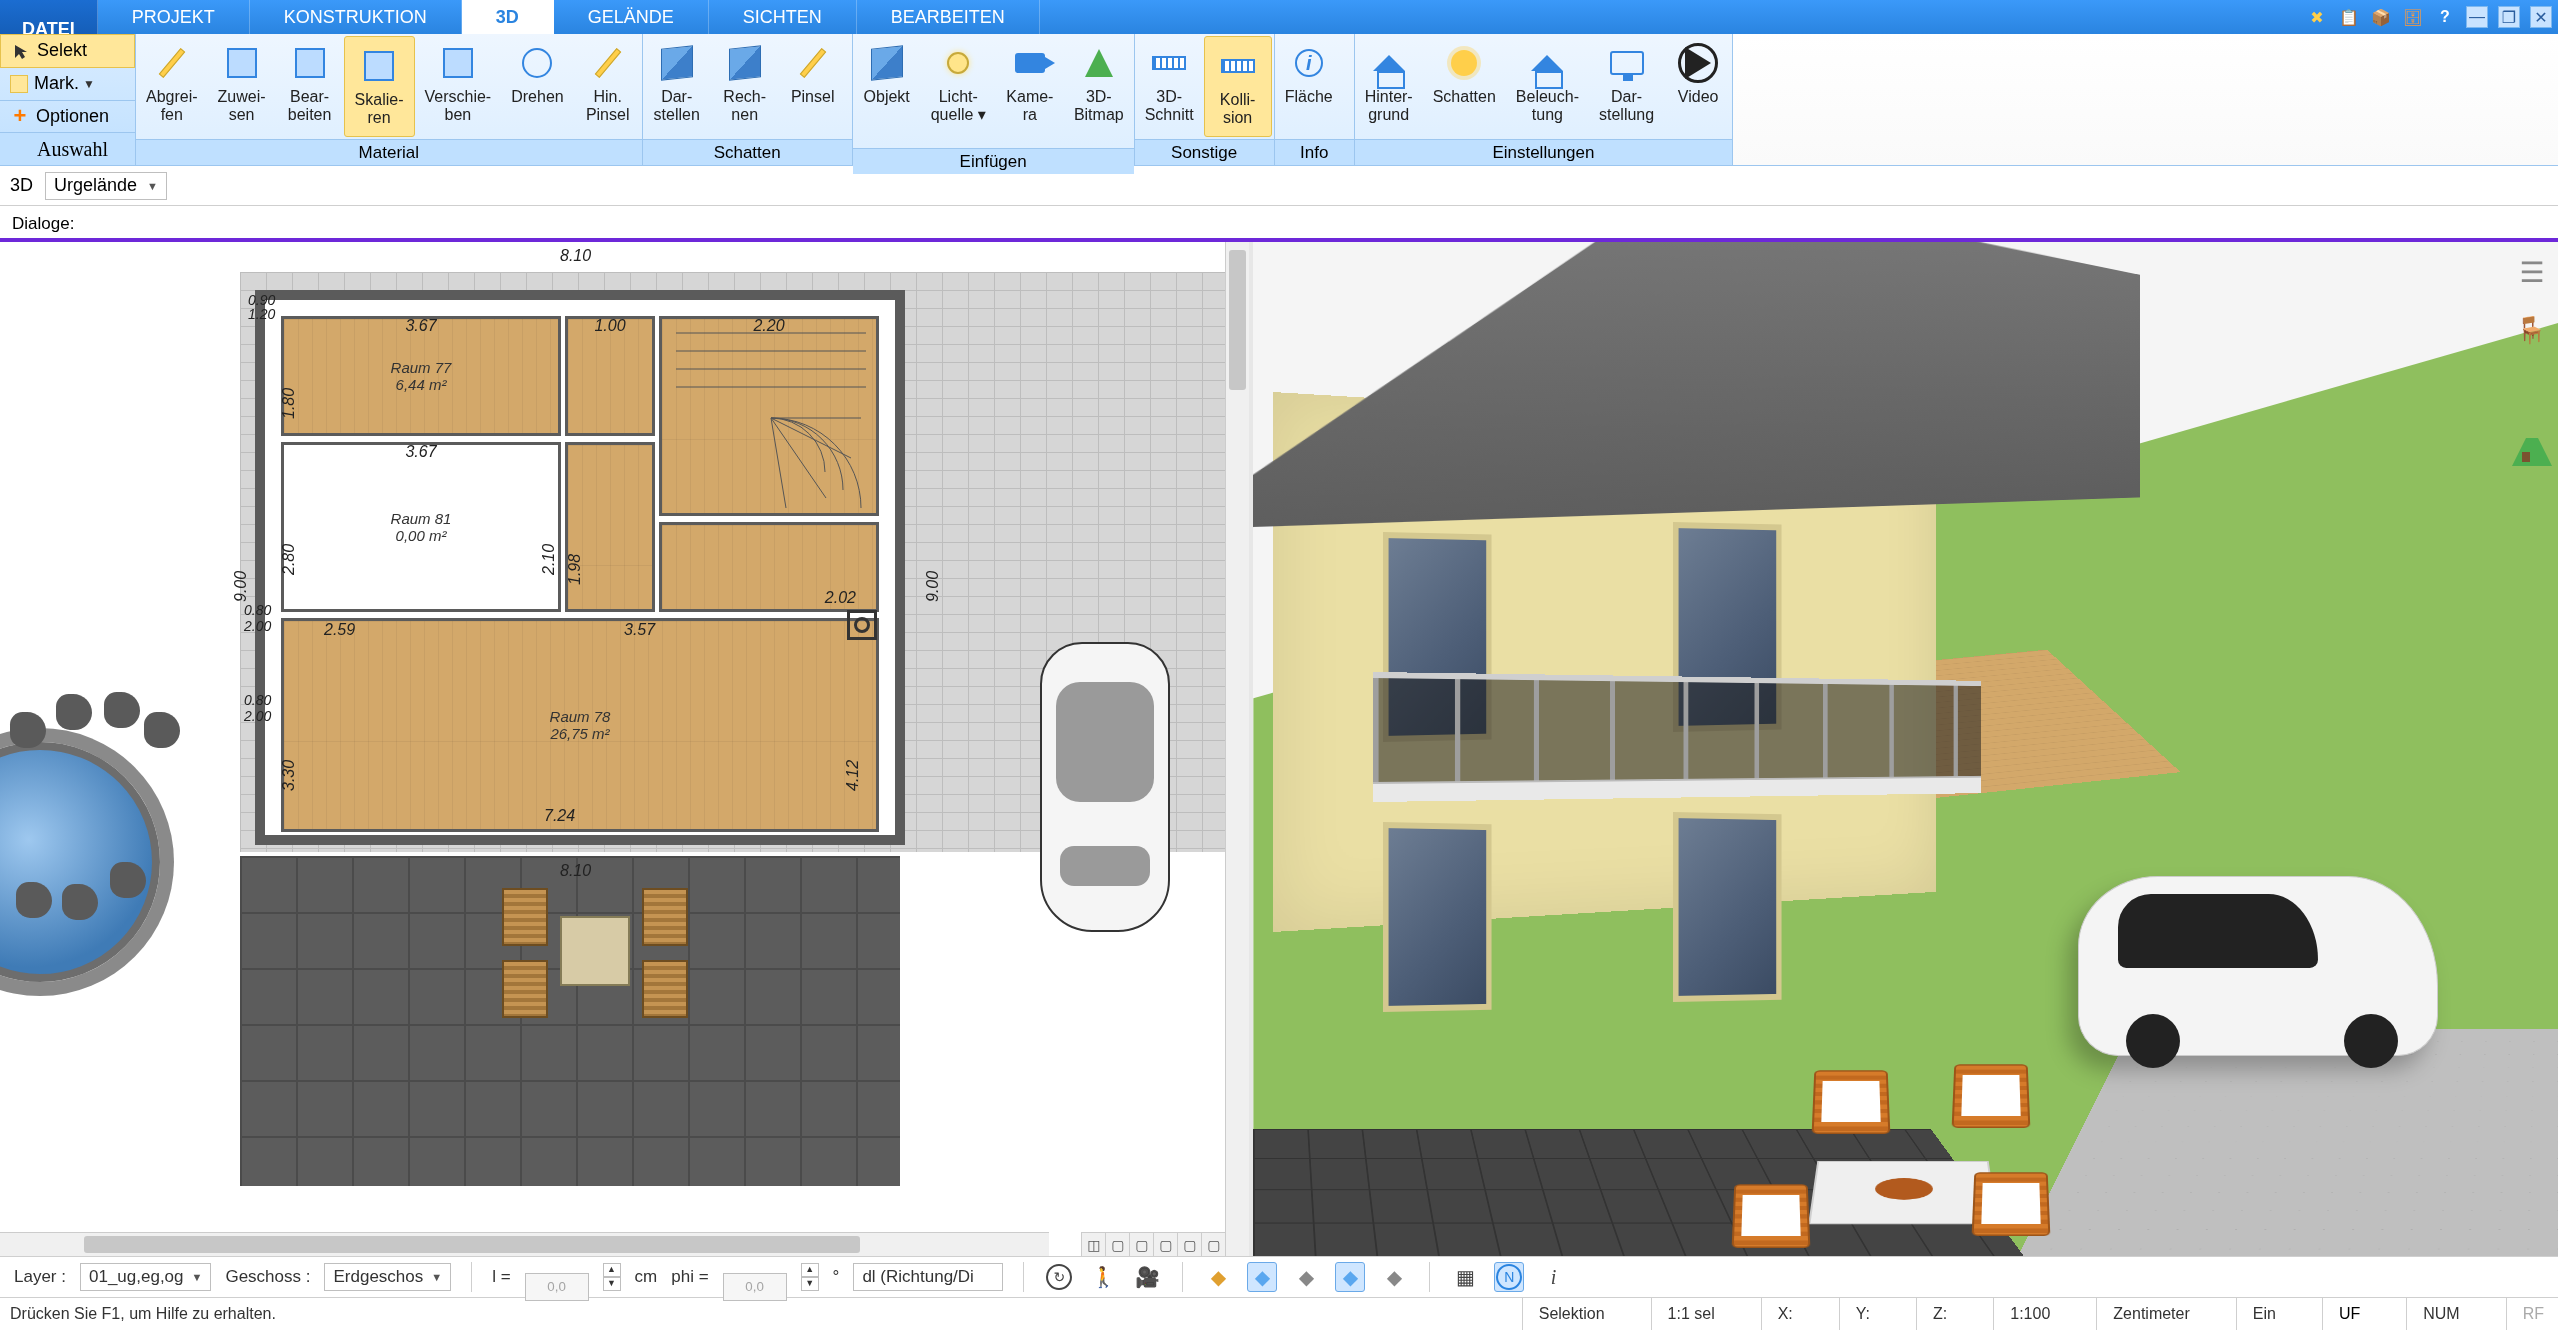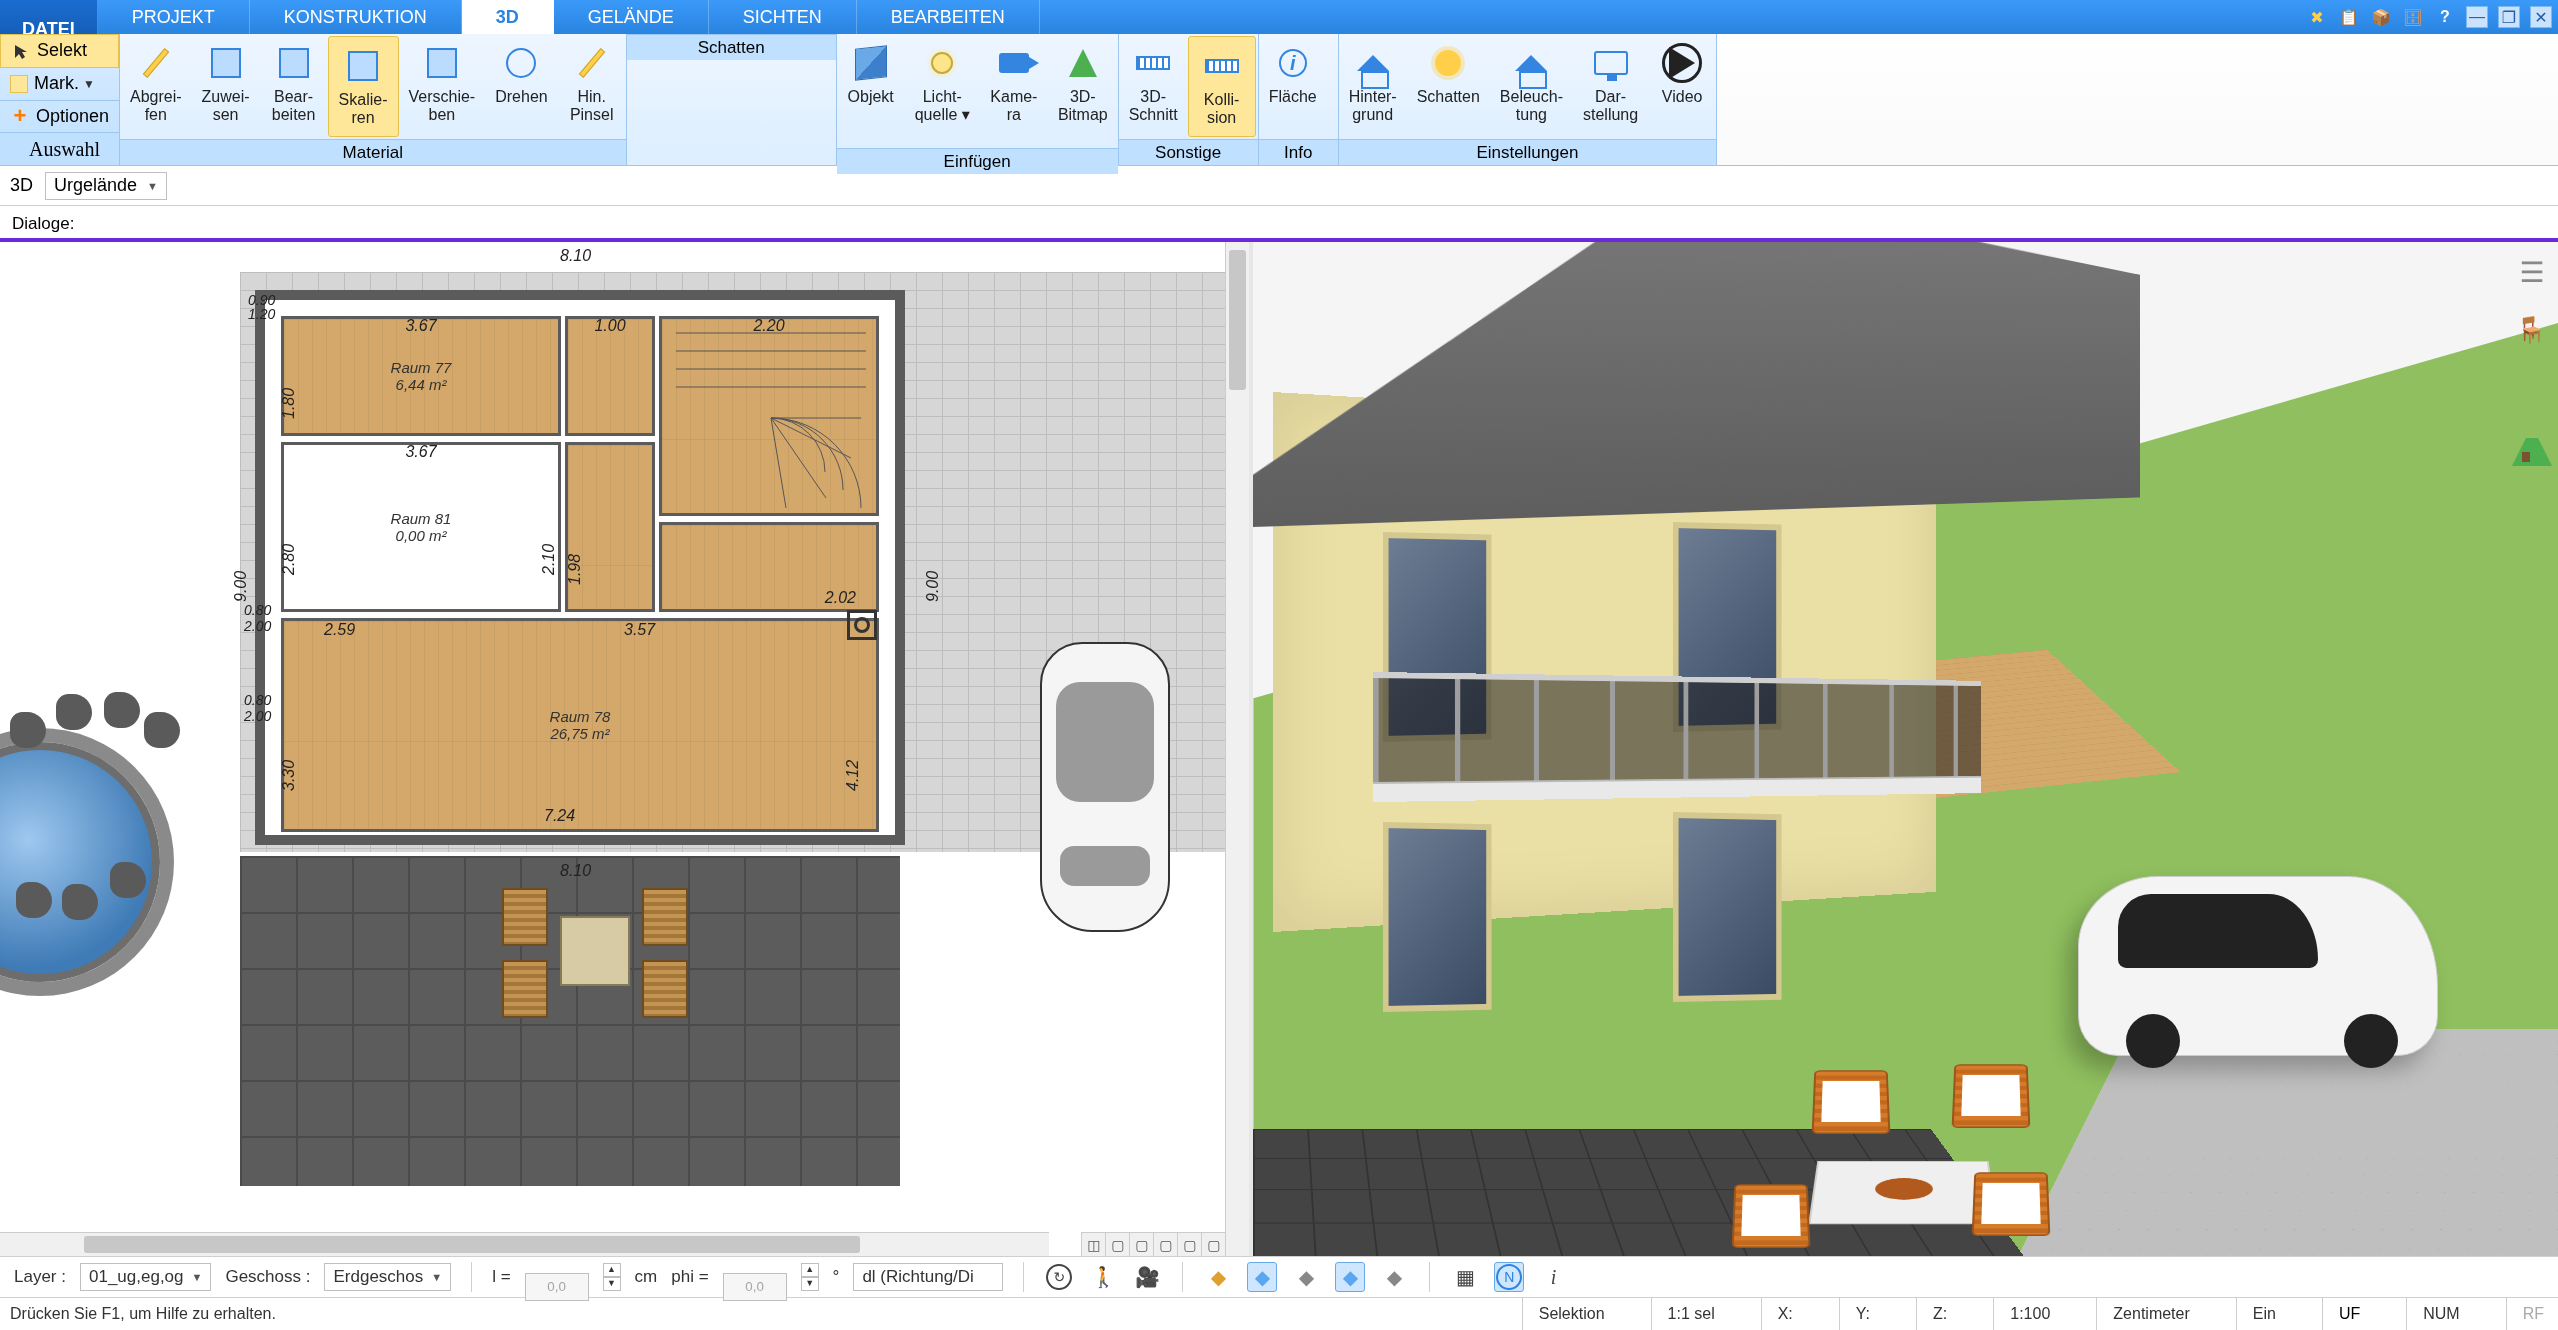--- a/index.html
+++ b/index.html
@@ -16,21 +16,21 @@
   background: #fff; color: #2a84e0; font-weight: 600;
 }
 .menu-bar .spacer { flex: 1; }
 .menu-bar .title-icons { display: flex; align-items: center; gap: 10px; padding-right: 6px; }
 .menu-bar .title-icons span { width: 22px; height: 22px; display: inline-flex; align-items:center; justify-content:center; font-size: 16px; cursor: pointer; }
 .menu-bar .win-btn { width: 26px; height: 22px; background: #c9e3ff; color: #2a5d9e; border: 1px solid #7db8f0; font-size: 14px; }
 
 
 .ribbon { display: flex; height: 132px; border-bottom: 1px solid #9cc6ef; }
 .ribbon .left-col {
-  width: 120px; background: linear-gradient(#d9ecff, #bfe0ff); border-right: 1px solid #9cc6ef;
+  width: 136px; background: linear-gradient(#d9ecff, #bfe0ff); border-right: 1px solid #9cc6ef;
   display: flex; flex-direction: column;
 }
 .ribbon .left-col .row { flex: 1; display: flex; align-items: center; padding-left: 10px; font-size: 18px; cursor: pointer; border-bottom: 1px solid #9cc6ef;}
 .ribbon .left-col .row:last-child { justify-content:center; background:#bfe0ff; font-size:20px; border-bottom:none;font-family:Liberation Serif, serif;}
 .ribbon .left-col .ico { width: 20px; height: 20px; margin-right: 6px; display:inline-flex; align-items:center; justify-content:center; }
 .ribbon .left-col .yellow { background: #ffe79a; border: 1px solid #e6c24d; width:18px; height:18px;}
 .ribbon .left-col .plus { color: #ff7a00; font-weight: 700; font-size: 22px;}
 .ribbon .left-col .caret { font-size: 12px; margin-left: 4px; color:#333;}
 
 .ribbon .group {
@@ -304,20 +304,42 @@
             <div class="pencil"></div>
           </div>
           <div class="txt"><span>Hin.</span>
 <span>Pinsel</span></div>
         </div>
     </div>
     <div class="label">Material</div>
   </div>
 
   <div class="group" style="flex:0 0 210px;">
+    <div class="items">
+      <div class="btn">
+          <div class="icon">
+            <div class="cube"></div>
+          </div>
+          <div class="txt"><span>Dar-</span>
+<span>stellen</span></div>
+        </div>
+      <div class="btn">
+          <div class="icon">
+            <div class="cube"></div>
+          </div>
+          <div class="txt"><span>Rech-</span>
+<span>nen</span></div>
+        </div>
+      <div class="btn">
+          <div class="icon">
+            <div class="pencil"></div>
+          </div>
+          <div class="txt"><span>Pinsel</span></div>
+        </div>
+    </div>
     <div class="label">Schatten</div>
   </div>
 
   <div class="group" style="flex:0 0 280px;gap:23px;">
     <div class="items">
       <div class="btn">
           <div class="icon">
             <div class="cube"></div>
           </div>
           <div class="txt"><span>Objekt</span></div>

